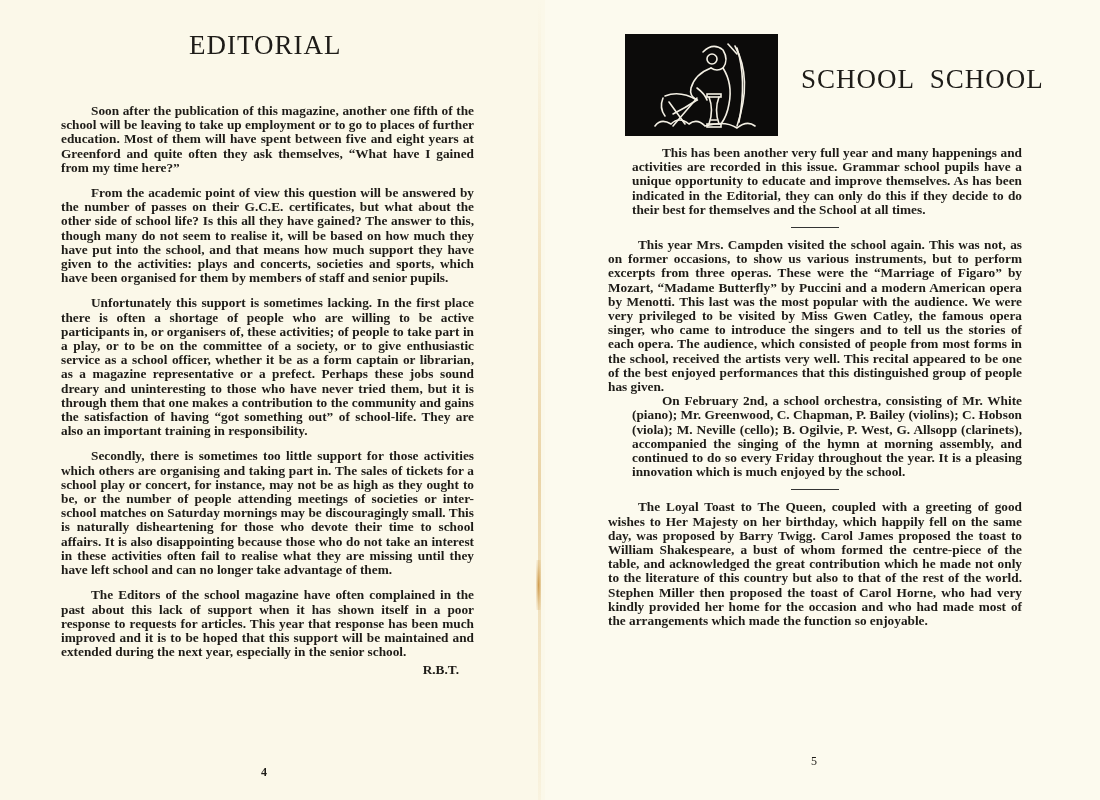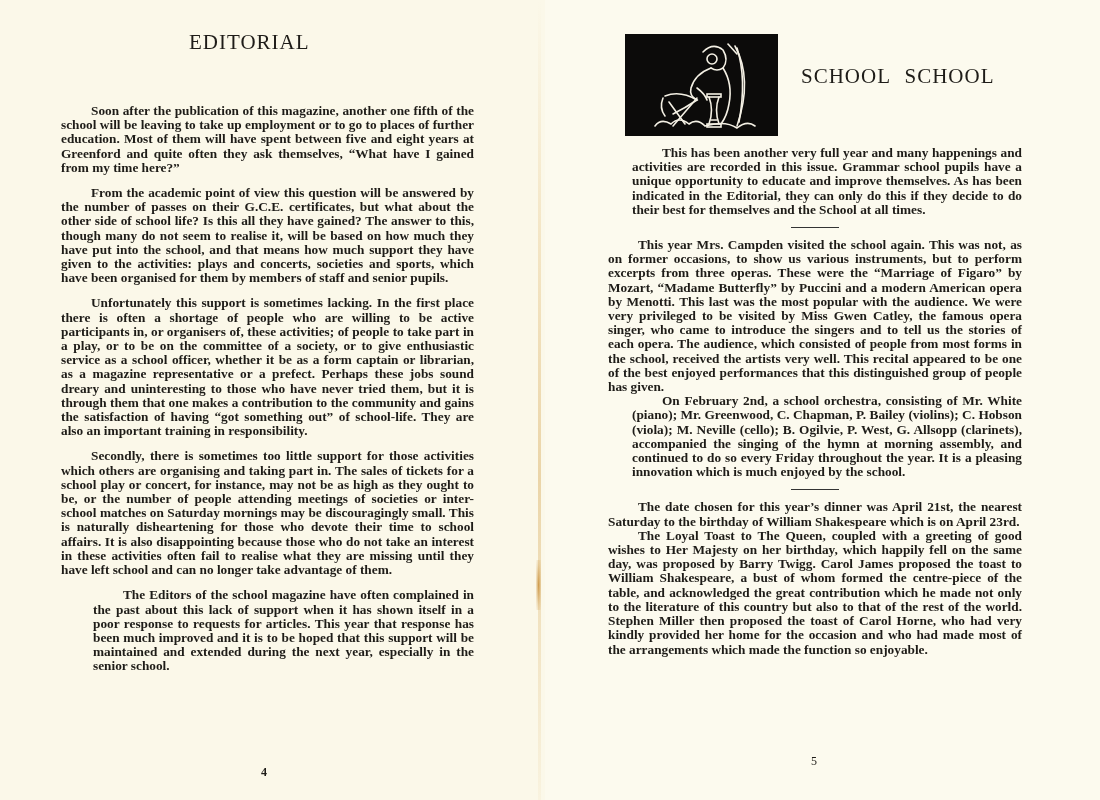--- a/index.html
+++ b/index.html
@@ -16,37 +16,37 @@
   .page-right { left: 545px; width: 555px; background: #fcfaee; }
   .gutter {
     position: absolute; left: 538px; top: 0; width: 3px; height: 800px;
     background: linear-gradient(to bottom, rgba(230,200,140,0.0) 0%, rgba(230,195,130,0.35) 30%, rgba(215,170,90,0.45) 60%, rgba(230,200,140,0.1) 100%);
   }
   .gutter-stain {
     position: absolute; left: 536px; top: 560px; width: 5px; height: 50px;
     background: radial-gradient(ellipse at center, rgba(200,140,50,0.8) 0%, rgba(210,160,80,0.3) 60%, rgba(255,255,255,0) 100%);
   }
   .title {
-    font-size: 21px; font-weight: normal; letter-spacing: 1px;
+    font-size: 27px; font-weight: normal; letter-spacing: 1px;
     margin: 0; position: absolute; white-space: nowrap;
   }
   .title-editorial { left: 189px; top: 30px; }
   .title-notes { left: 801px; top: 64px; word-spacing: 8px; }
 
   .col {
     position: absolute;
     font-size: 13.3px; line-height: 14.2px;
     text-align: justify;
     font-weight: bold;
   }
   .col-left { left: 61px; top: 104px; width: 413px; }
   .col-right { left: 608px; top: 146px; width: 414px; }
   .col p { margin: 0; text-indent: 30px; }
   .col-left p { margin-bottom: 11px; }
-  .col-left p.nm { margin-bottom: 0; margin-left: 32px; }
+  .col-left p.nm { margin-bottom: 0; }
   .col-right p.gap { margin-bottom: 10px; margin-left: 24px; }
   .rule {
     width: 48px; height: 0; border-top: 1px solid #333;
     margin: 0 auto 10px auto;
   }
   .signature {
     text-align: right; font-size: 13.3px; margin-top: 4px; padding-right: 15px;
   }
   .page-number { position: absolute; font-size: 12px; }
   .pn-left { left: 261px; top: 765px; font-weight: bold; }
@@ -64,20 +64,21 @@
 <div class="spread">
 
   <div class="page page-left">
     <h1 class="title title-editorial">EDITORIAL</h1>
     <div class="col col-left">
       <p>Soon after the publication of this magazine, another one fifth of the school will be leaving to take up employment or to go to places of further education. Most of them will have spent between five and eight years at Greenford and quite often they ask themselves, “What have I gained from my time here?”</p>
       <p>From the academic point of view this question will be answered by the number of passes on their G.C.E. certificates, but what about the other side of school life? Is this all they have gained? The answer to this, though many do not seem to realise it, will be based on how much they have put into the school, and that means how much support they have given to the activities: plays and concerts, societies and sports, which have been organised for them by members of staff and senior pupils.</p>
       <p>Unfortunately this support is sometimes lacking. In the first place there is often a shortage of people who are willing to be active participants in, or organisers of, these activities; of people to take part in a play, or to be on the committee of a society, or to give enthusiastic service as a school officer, whether it be as a form captain or librarian, as a magazine representative or a prefect. Perhaps these jobs sound dreary and uninteresting to those who have never tried them, but it is through them that one makes a contribution to the community and gains the satisfaction of having “got something out” of school-life. They are also an important training in responsibility.</p>
       <p>Secondly, there is sometimes too little support for those activities which others are organising and taking part in. The sales of tickets for a school play or concert, for instance, may not be as high as they ought to be, or the number of people attending meetings of societies or inter-school matches on Saturday mornings may be discouragingly small. This is naturally disheartening for those who devote their time to school affairs. It is also disappointing because those who do not take an interest in these activities often fail to realise what they are missing until they have left school and can no longer take advantage of them.</p>
       <p class="nm">The Editors of the school magazine have often complained in the past about this lack of support when it has shown itself in a poor response to requests for articles. This year that response has been much improved and it is to be hoped that this support will be maintained and extended during the next year, especially in the senior school.</p>
+      <div class="signature">R.B.T.</div>
     </div>
     <div class="page-number pn-left">4</div>
   </div>
 
   <div class="page page-right"></div>
 
   <div class="emblem">
     <svg viewBox="0 0 153 102">
       <g fill="none" stroke="#f4f0e4" stroke-width="1.6" stroke-linecap="round">
 
@@ -111,21 +112,20 @@
   </div>
 
   <h1 class="title title-notes">SCHOOL SCHOOL</h1>
 
   <div class="col col-right">
     <p class="gap">This has been another very full year and many happenings and activities are recorded in this issue. Grammar school pupils have a unique opportunity to educate and improve themselves. As has been indicated in the Editorial, they can only do this if they decide to do their best for themselves and the School at all times.</p>
     <div class="rule"></div>
     <p>This year Mrs. Campden visited the school again. This was not, as on former occasions, to show us various instruments, but to perform excerpts from three operas. These were the “Marriage of Figaro” by Mozart, “Madame Butterfly” by Puccini and a modern American opera by Menotti. This last was the most popular with the audience. We were very privileged to be visited by Miss Gwen Catley, the famous opera singer, who came to introduce the singers and to tell us the stories of each opera. The audience, which consisted of people from most forms in the school, received the artists very well. This recital appeared to be one of the best enjoyed performances that this distinguished group of people has given.</p>
     <p class="gap">On February 2nd, a school orchestra, consisting of Mr. White (piano); Mr. Greenwood, C. Chapman, P. Bailey (violins); C. Hobson (viola); M. Neville (cello); B. Ogilvie, P. West, G. Allsopp (clarinets), accompanied the singing of the hymn at morning assembly, and continued to do so every Friday throughout the year. It is a pleasing innovation which is much enjoyed by the school.</p>
     <div class="rule"></div>
-    <p>The date chosen for this year’s dinner was April 21st, the nearest Saturday to the birthday of William Shakespeare which is on April 23rd.</p>
     <p>The Loyal Toast to The Queen, coupled with a greeting of good wishes to Her Majesty on her birthday, which happily fell on the same day, was proposed by Barry Twigg. Carol James proposed the toast to William Shakespeare, a bust of whom formed the centre-piece of the table, and acknowledged the great contribution which he made not only to the literature of this country but also to that of the rest of the world. Stephen Miller then proposed the toast of Carol Horne, who had very kindly provided her home for the occasion and who had made most of the arrangements which made the function so enjoyable.</p>
   </div>
 
   <div class="page-number pn-right">5</div>
 
   <div class="gutter"></div>
   <div class="gutter-stain"></div>
 </div>
 
 </body></html>

